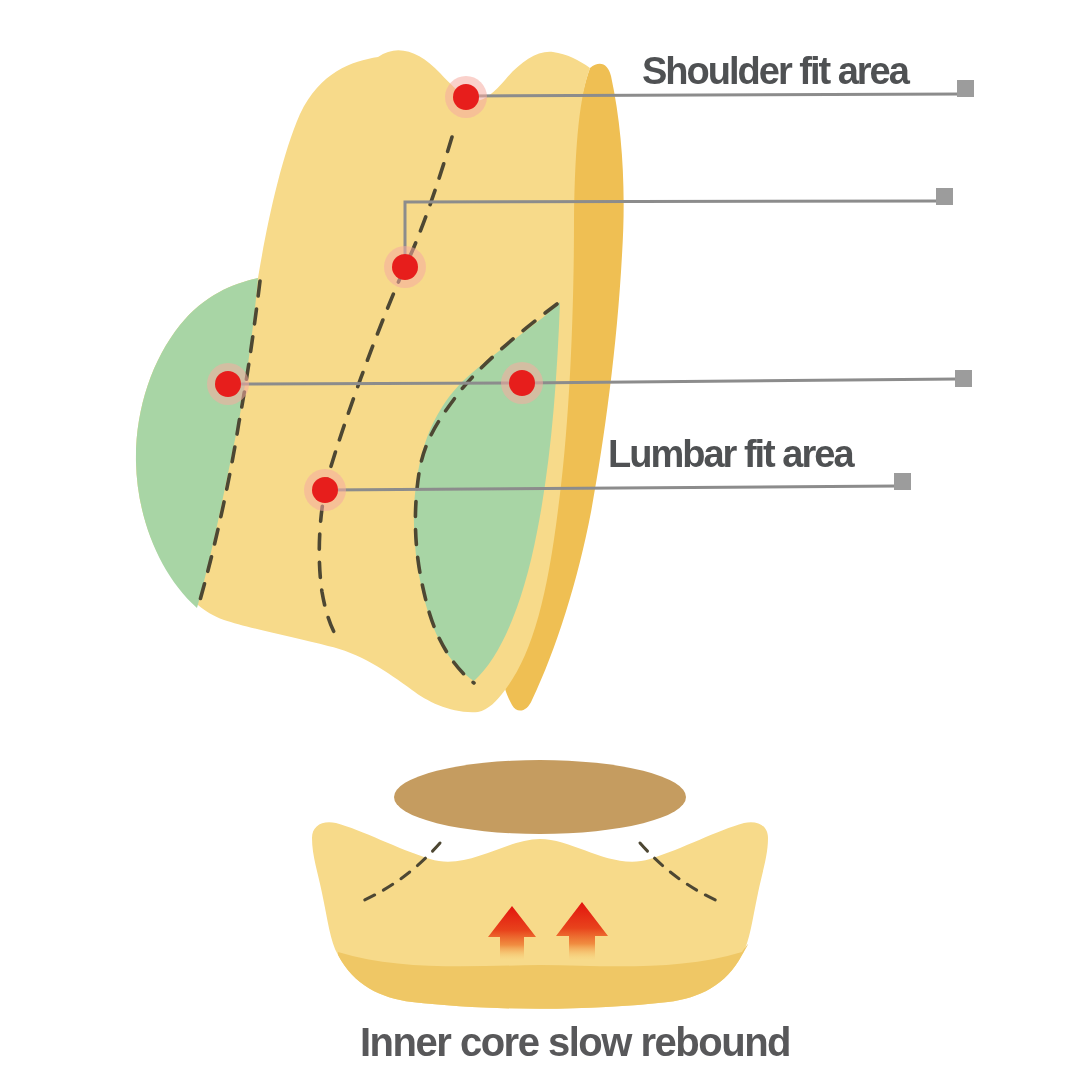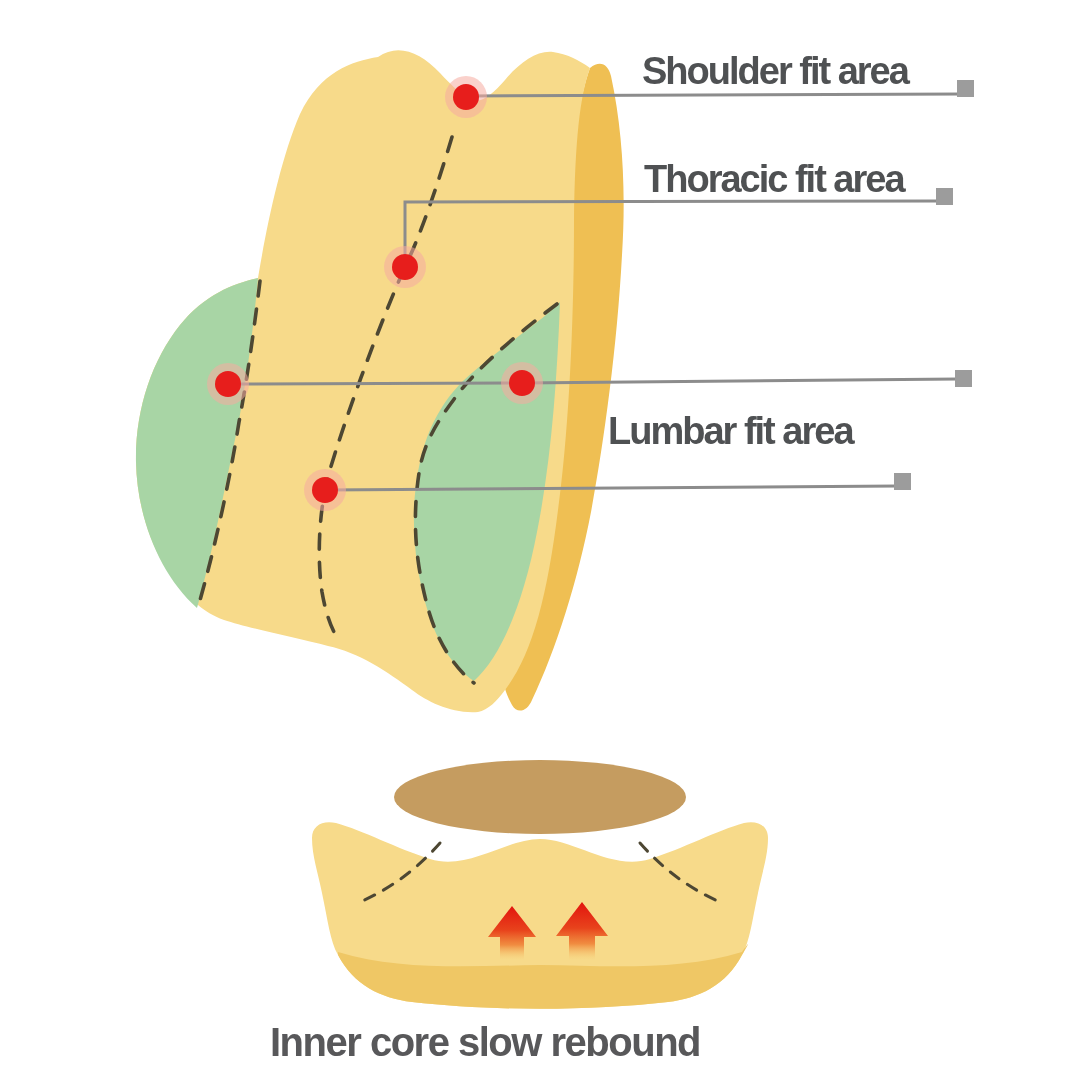--- a/index.html
+++ b/index.html
@@ -24,21 +24,21 @@
   .dot-core{fill:var(--marker-red,#E71E1C);}
   .dot-halo{fill:var(--marker-halo,#F5ABA0);opacity:0.55;}
   .label{
     position:absolute;
     font-size:38px;font-weight:bold;letter-spacing:-2px;
     color:var(--label-text,#4F5153);
     white-space:nowrap;line-height:1;
   }
   .caption{
     position:absolute;left:270px;top:1022px;width:520px;
-    text-align:left;font-size:40px;font-weight:bold;letter-spacing:-1.5px;
+    text-align:right;font-size:40px;font-weight:bold;letter-spacing:-1.5px;
     color:var(--caption-text,#58585A);line-height:1;
   }
 </style>
 </head>
 <body>
 
 <div class="stage">
 
   <svg width="1080" height="1080" viewBox="0 0 1080 1080">
     <defs>
@@ -166,17 +166,16 @@
          C 380,998 354,985 338,955 Z"></path>
 
     <path class="dash-sm" d="M 440,843 C 418,868 392,888 360,902"></path>
     <path class="dash-sm" d="M 640,843 C 662,868 688,888 720,902"></path>
 
     <path fill="url(#arrowGrad)" d="M 512,906 L 536,937 L 524,937 L 524,960 L 500,960 L 500,937 L 488,937 Z"></path>
     <path fill="url(#arrowGrad)" d="M 582,902 L 608,936 L 595,936 L 595,960 L 569,960 L 569,936 L 556,936 Z"></path>
   </svg>
 
   <div class="label" style="left:642px;top:52px;">Shoulder fit area</div>
-  <div class="label" style="left:644px;top:160px;">Thoracic fit area</div>
-  <div class="label" style="left:608px;top:412px;">Lumbar fit area</div>
+  <div class="label" style="left:608px;top:435px;">Lumbar fit area</div>
 
   <div class="caption">Inner core slow rebound</div>
 </div>
 
 </body></html>

